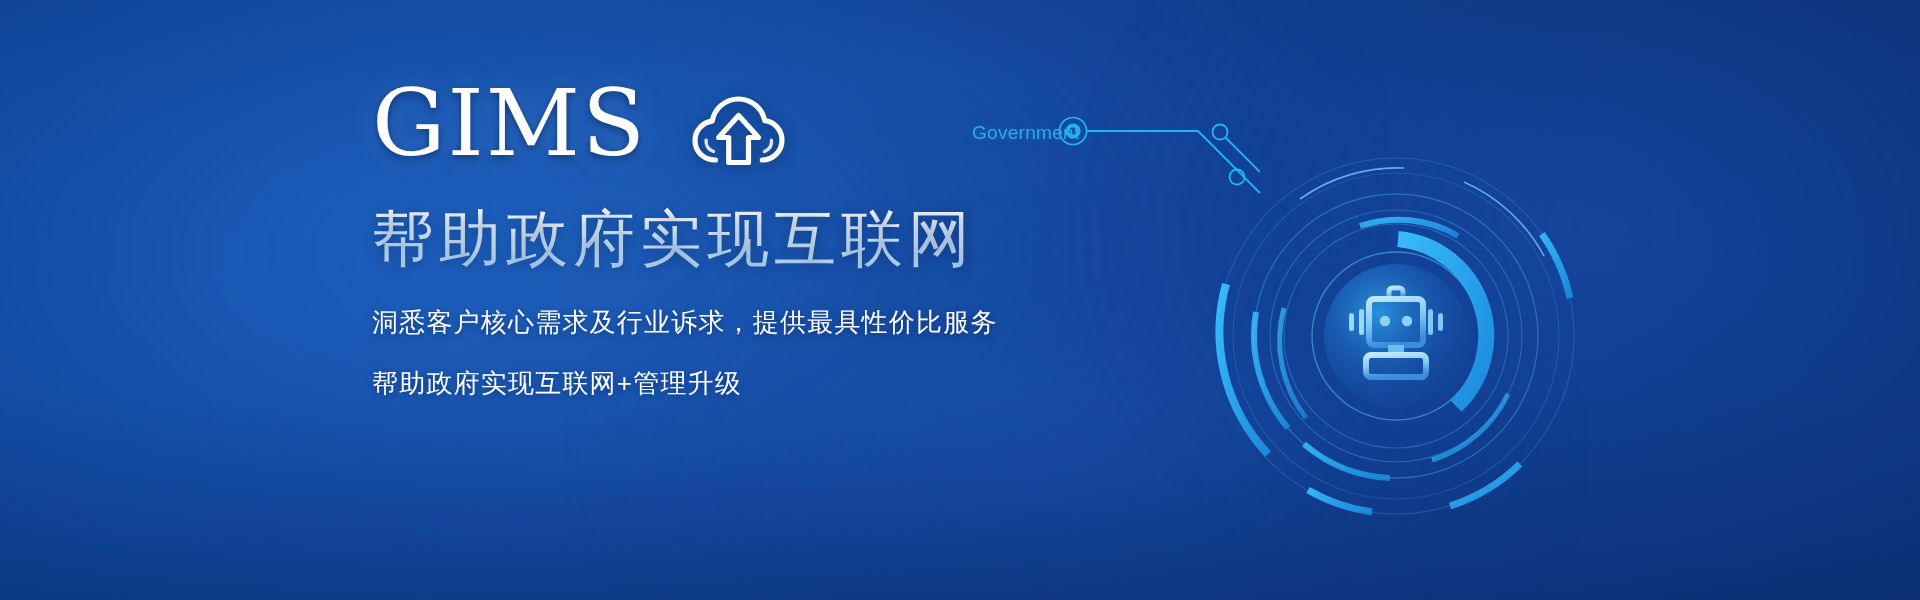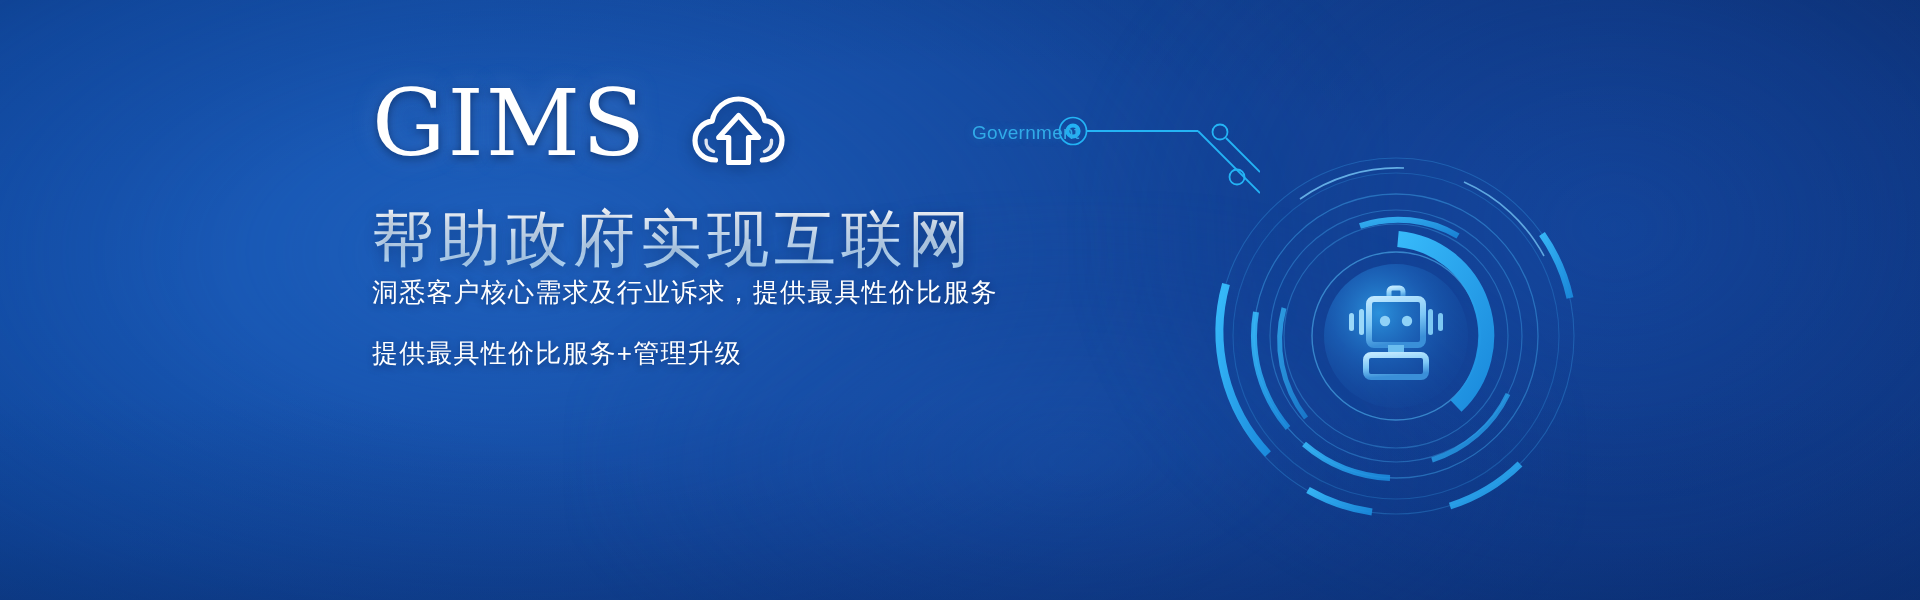--- a/index.html
+++ b/index.html
@@ -125,20 +125,21 @@
     color: #d5ecff;
     background: linear-gradient(180deg, #ffffff 6%, #cfe8ff 55%, #a9d4f8 100%);
     -webkit-background-clip: text;
     background-clip: text;
     -webkit-text-fill-color: transparent;
     text-shadow: 0 3px 12px rgba(2,22,62,0.35);
     white-space: nowrap;
   }
 
   .subline {
+    margin-top: 30px;
     font-size: 26px;
     font-weight: 400;
     letter-spacing: 1.2px;
     line-height: 1.35;
     color: #ffffff;
     text-shadow: 0 2px 7px rgba(2,22,62,0.45);
     white-space: nowrap;
   }
   .subline.second { margin-top: 26px; }
 
@@ -196,21 +197,21 @@
         <path d="M47.6 21.5 L67.5 43.5 L57.5 43.5 L57.5 68.5 L37.7 68.5 L37.7 43.5 L27.7 43.5 Z" fill="none" stroke="#ffffff" stroke-width="5.2" stroke-linecap="round" stroke-linejoin="round"></path>
         <path d="M22.5 57.5 C17.5 55.8 14.6 51.5 15.1 46.2" fill="none" stroke="#ffffff" stroke-width="3.4" stroke-linecap="round" opacity="0.85"></path>
         <path d="M73.5 57.5 C78.2 55.6 81.0 51.3 80.5 46.2" fill="none" stroke="#ffffff" stroke-width="3.4" stroke-linecap="round" opacity="0.85"></path>
       </svg>
     </div>
 
     <div class="headline">帮助政府实现互联网</div>
 
     <div class="subline">洞悉客户核心需求及行业诉求，提供最具性价比服务</div>
 
-    <div class="subline second">提供最具性价比服务+管理升级</div>
+    <div class="subline second">帮助政府实现互联网+管理升级</div>
   </div>
 
   <div class="connector">
     <div class="gov-label">Government</div>
 
     <svg width="330" height="100" viewBox="0 0 330 100">
 
       <circle cx="143" cy="31" r="13.5" fill="none" stroke="#24b4f5" stroke-width="1.7"></circle>
       <circle cx="143" cy="31" r="5.6" fill="none" stroke="#24b4f5" stroke-width="4"></circle>
 

